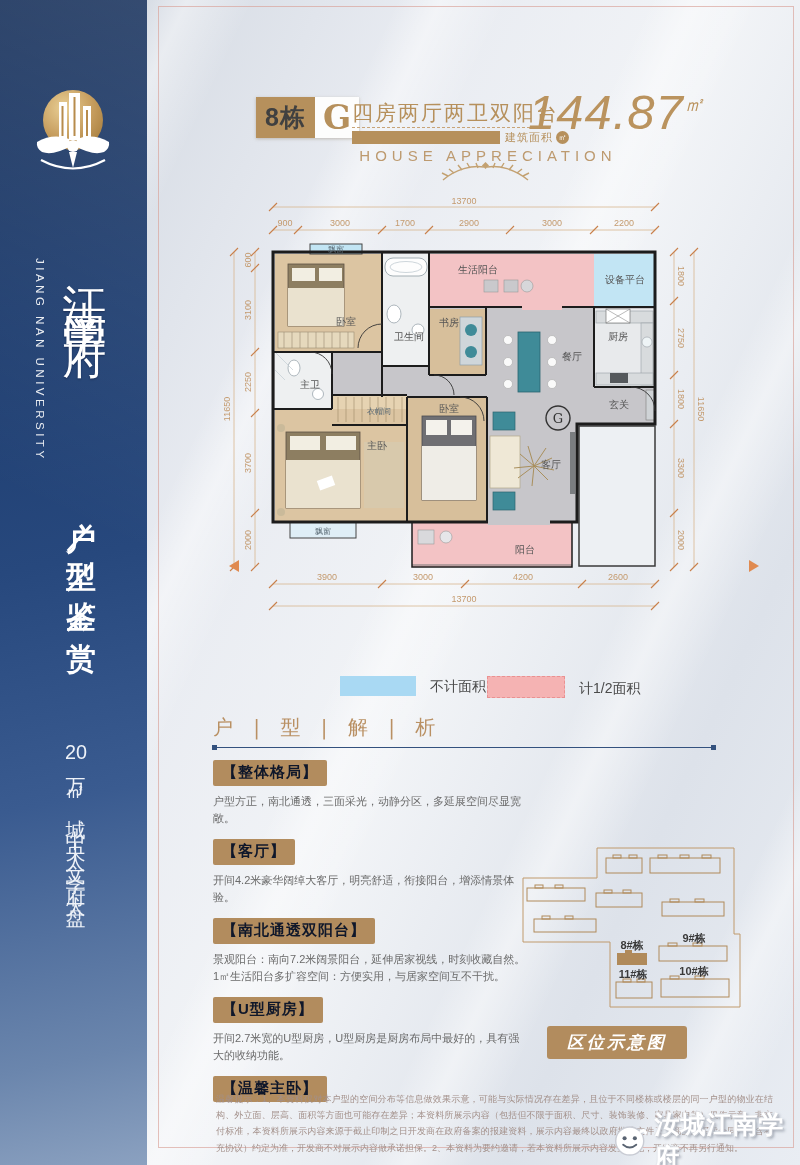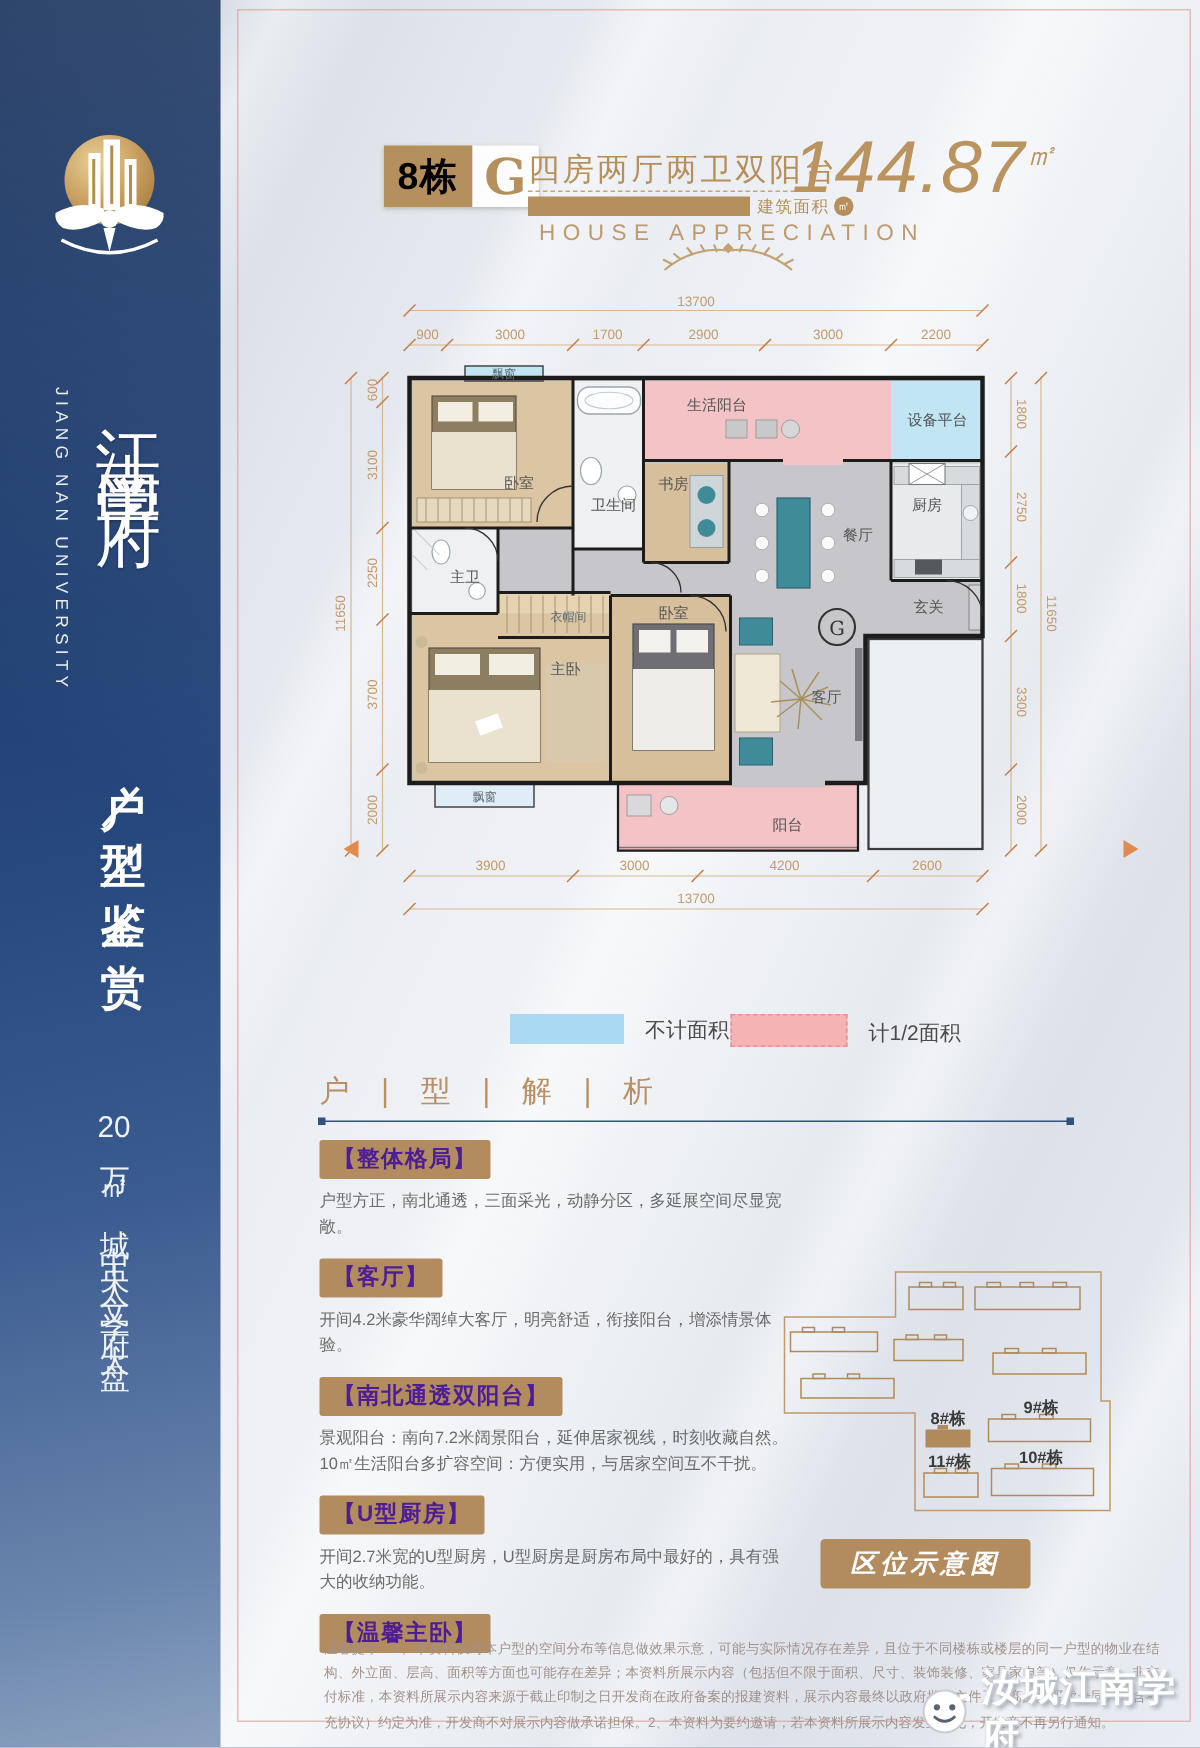--- a/index.html
+++ b/index.html
@@ -26,21 +26,21 @@
     font-family:"DejaVu Serif","Liberation Serif",serif;}
   .tagline-v{position:absolute;left:63px;top:742px;writing-mode:vertical-rl;
     font-size:20px;letter-spacing:11px;color:#eef2f8;z-index:2;}
   .tcy{text-combine-upright:all;}
 
   
   .frame{position:absolute;left:158px;top:6px;width:634px;height:1140px;
     border:1px solid rgba(216,160,150,.65);pointer-events:none;}
   .badge-row{position:absolute;left:256px;top:97px;display:flex;height:41px;
     box-shadow:0 1px 3px rgba(120,100,70,.35);}
-  .block-badge{background:#b6905c;color:#000000;font-size:25px;font-weight:bold;
+  .block-badge{background:#b6905c;color:#404040;font-size:25px;font-weight:bold;
     display:flex;align-items:center;padding:0 9px;letter-spacing:1px;}
   .unit-badge{background:#fdfdfd;color:#b6905c;font-family:"DejaVu Serif","Liberation Serif",serif;
     font-size:33px;font-weight:bold;display:flex;align-items:center;padding:0 8px;}
   .unit-type{position:absolute;left:352px;top:99px;font-size:21px;letter-spacing:2px;color:#b6905c;}
   .type-underline{position:absolute;left:352px;top:127px;width:183px;border-top:1px dashed #c8a478;}
   .area-bar{position:absolute;left:352px;top:131px;width:148px;height:13px;background:#b6905c;}
   .area-caption{position:absolute;left:505px;top:130px;display:flex;align-items:center;gap:3px;}
   .area-label{font-size:11px;color:#b6905c;letter-spacing:1px;}
   .unit-chip{width:13px;height:13px;border-radius:50%;background:#b6905c;color:#fff;
     font-size:8px;display:flex;align-items:center;justify-content:center;}
@@ -56,21 +56,21 @@
   .swatch-pink{background:#f5b3b3;border:1.5px dashed #ea9191;}
   .legend-label{font-size:14px;color:#4a4a4a;}
 
   
   .analysis-title{position:absolute;left:213px;top:714px;font-size:20px;letter-spacing:7px;
     color:#b99063;font-family:"DejaVu Serif","Liberation Serif",serif;}
   .analysis-rule{position:absolute;left:213px;top:747px;width:502px;height:1px;background:#33517e;}
   .analysis-rule::before,.analysis-rule::after{content:"";position:absolute;top:-2px;width:5px;height:5px;background:#33517e;}
   .analysis-rule::before{left:-1px;} .analysis-rule::after{right:-1px;}
   .sections{position:absolute;left:213px;top:760px;width:316px;}
-  .sec-badge{display:inline-block;background:#b28c5e;color:#4c1d95;font-size:15px;font-weight:bold;
+  .sec-badge{display:inline-block;background:#b28c5e;color:#0f172a;font-size:15px;font-weight:bold;
     padding:3px 9px 4px;border-radius:2px;letter-spacing:1px;}
   .sec-body{margin:7px 0 12px;font-size:11px;color:#6b6b6b;line-height:1.55;white-space:pre-line;}
 
   
   .loc-caption{position:absolute;left:547px;top:1026px;background:#b28c5e;color:#fff;
     font-size:17px;font-weight:bold;letter-spacing:3px;padding:5px 20px;border-radius:3px;font-style:italic;}
 
   
   .disclaimer{position:absolute;left:216px;top:1091px;width:557px;font-size:9px;
     color:#a3908a;line-height:1.8;text-align:justify;}
@@ -373,21 +373,21 @@
       <span class="sec-badge">【整体格局】</span>
       <div class="sec-body">户型方正，南北通透，三面采光，动静分区，多延展空间尽显宽敞。</div>
     </div>
     <div>
       <span class="sec-badge">【客厅】</span>
       <div class="sec-body">开间4.2米豪华阔绰大客厅，明亮舒适，衔接阳台，增添情景体验。</div>
     </div>
     <div>
       <span class="sec-badge">【南北通透双阳台】</span>
       <div class="sec-body">景观阳台：南向7.2米阔景阳台，延伸居家视线，时刻收藏自然。
-10㎡生活阳台多扩容空间：方便实用，与居家空间互不干扰。</div>
+1㎡生活阳台多扩容空间：方便实用，与居家空间互不干扰。</div>
     </div>
     <div>
       <span class="sec-badge">【U型厨房】</span>
       <div class="sec-body">开间2.7米宽的U型厨房，U型厨房是厨房布局中最好的，具有强大的收纳功能。</div>
     </div>
     <div>
       <span class="sec-badge">【温馨主卧】</span>
       
     </div>
   </div>

